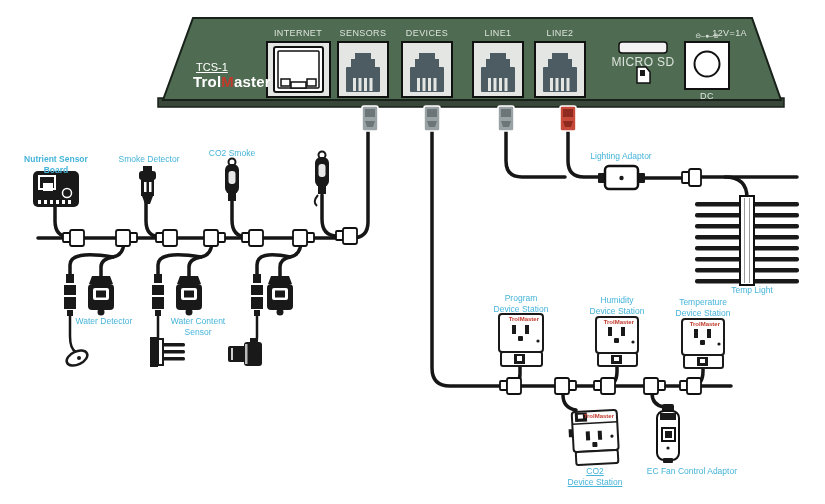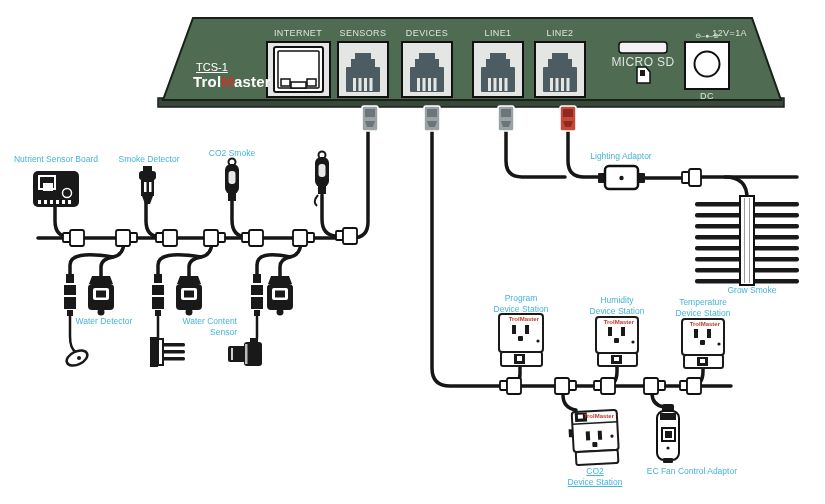--- a/index.html
+++ b/index.html
@@ -342,28 +342,28 @@
 <div class="ptxt" style="left:258px;top:28px;width:80px;">INTERNET</div>
 <div class="ptxt" style="left:323px;top:28px;width:80px;">SENSORS</div>
 <div class="ptxt" style="left:387px;top:28px;width:80px;">DEVICES</div>
 <div class="ptxt" style="left:458px;top:28px;width:80px;">LINE1</div>
 <div class="ptxt" style="left:520px;top:28px;width:80px;">LINE2</div>
 <div class="ptxt small" style="left:603px;top:55px;width:80px;">MICRO SD</div>
 <div class="ptxt" style="left:667px;top:28px;width:80px;text-align:right;">12V=1A</div>
 <div class="ptxt tiny" style="left:667px;top:32px;width:80px;">⊖–●–⊕</div>
 <div class="ptxt" style="left:687px;top:91px;width:40px;">DC</div>
 
-<div class="lbl" style="left:11px;top:154px;width:90px;">Nutrient Sensor Board</div>
+<div class="lbl" style="left:11px;top:154px;width:90px;font-weight:bold;">Nutrient Sensor Board</div>
 <div class="lbl" style="left:104px;top:154px;width:90px;">Smoke Detector</div>
 <div class="lbl" style="left:187px;top:148px;width:90px;">CO2 Smoke</div>
 <div class="lbl" style="left:59px;top:316px;width:90px;">Water Detector</div>
-<div class="lbl" style="left:147px;top:316px;width:90px;text-align:right;">Water Content
+<div class="lbl" style="left:153px;top:316px;width:90px;">Water Content
 Sensor</div>
 <div class="lbl" style="left:571px;top:151px;width:100px;">Lighting Adaptor</div>
-<div class="lbl" style="left:707px;top:285px;width:90px;">Grow Smoke</div>
+<div class="lbl" style="left:707px;top:285px;width:90px;">Temp Light</div>
 <div class="lbl" style="left:471px;top:293px;width:100px;">Program
 Device Station</div>
 <div class="lbl" style="left:567px;top:295px;width:100px;">Humidity
 Device Station</div>
 <div class="lbl" style="left:653px;top:297px;width:100px;">Temperature
 Device Station</div>
 <div class="lbl" style="left:545px;top:466px;width:100px;text-decoration:underline;">CO2
 Device Station</div>
 <div class="lbl" style="left:607px;top:466px;width:130px;text-align:right;">EC Fan Control Adaptor</div>
 

